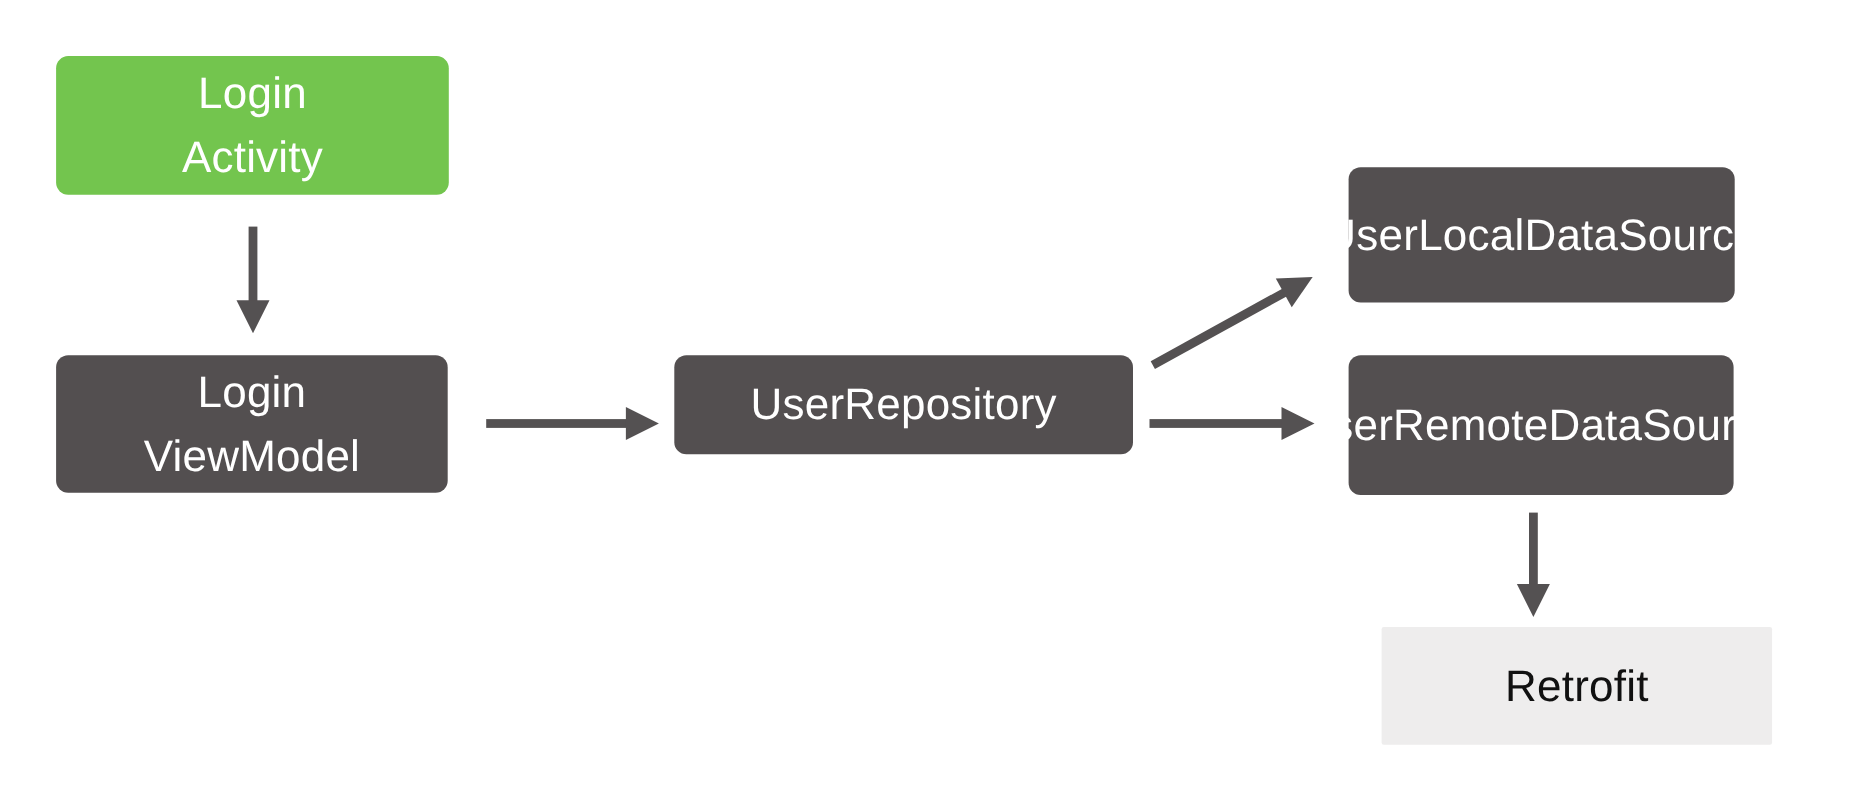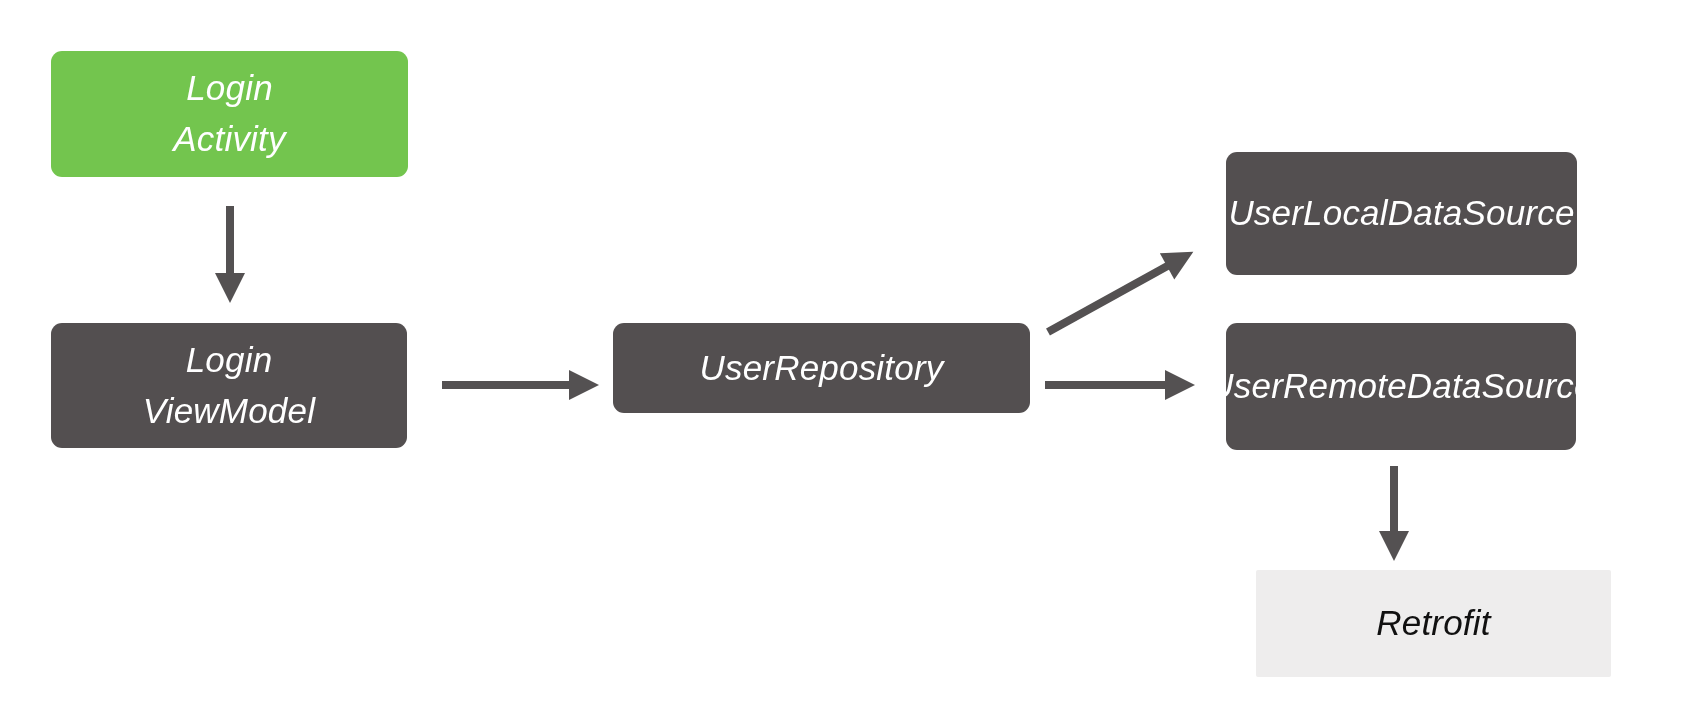--- a/index.html
+++ b/index.html
@@ -23,25 +23,24 @@
     position: absolute; left: 0; top: 0;
     width: 1697px; height: 728px;
   }
   .node {
     position: absolute;
     display: flex;
     align-items: center;
     justify-content: center;
     text-align: center;
     border-radius: 11px;
-    font-size: 35px;
+    font-size: 40px;
     line-height: 1.45;
     white-space: pre-line;
     letter-spacing: 0.2px;
-    font-style: italic;
   }
   .node-green {
     background: var(--node-green);
     color: var(--text-light);
   }
   .node-dark {
     background: var(--node-dark);
     color: var(--text-light);
   }
   .node-light {

